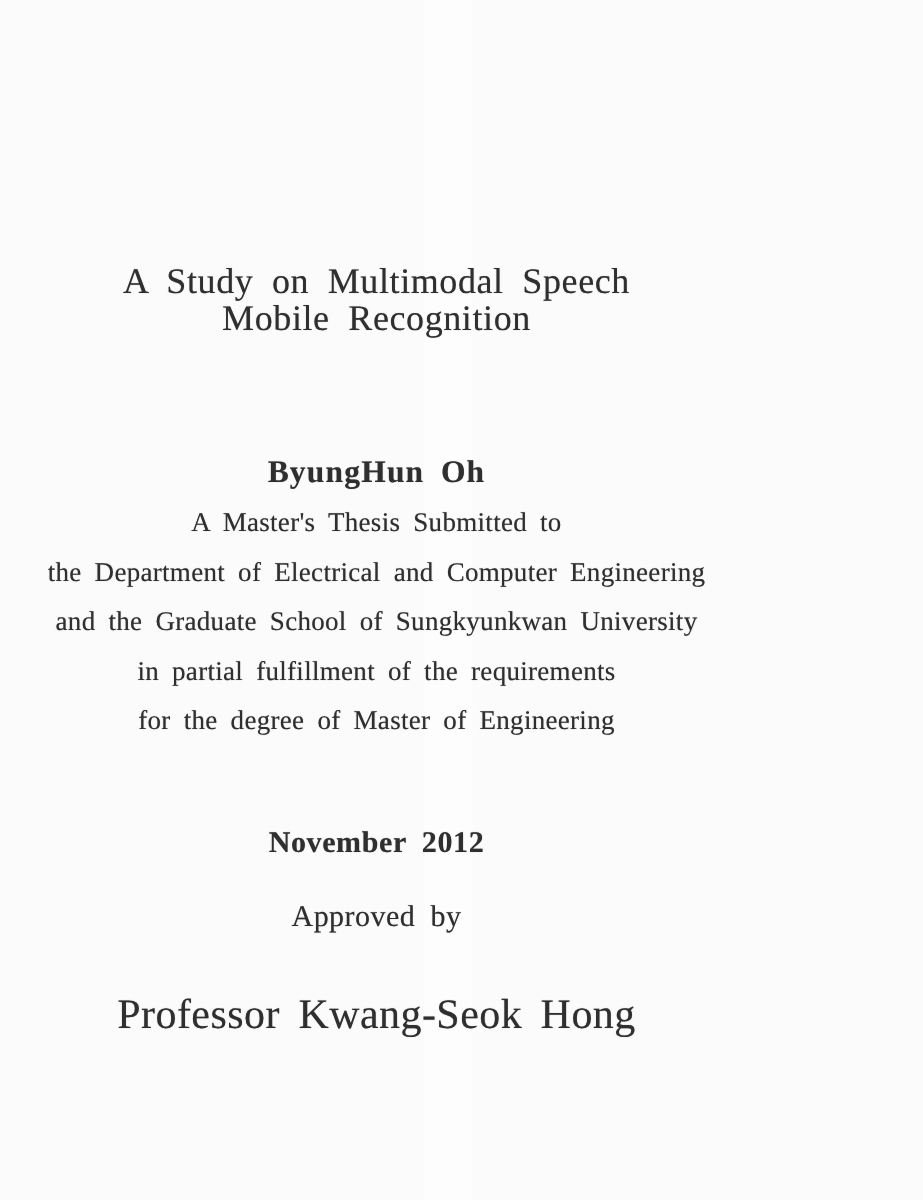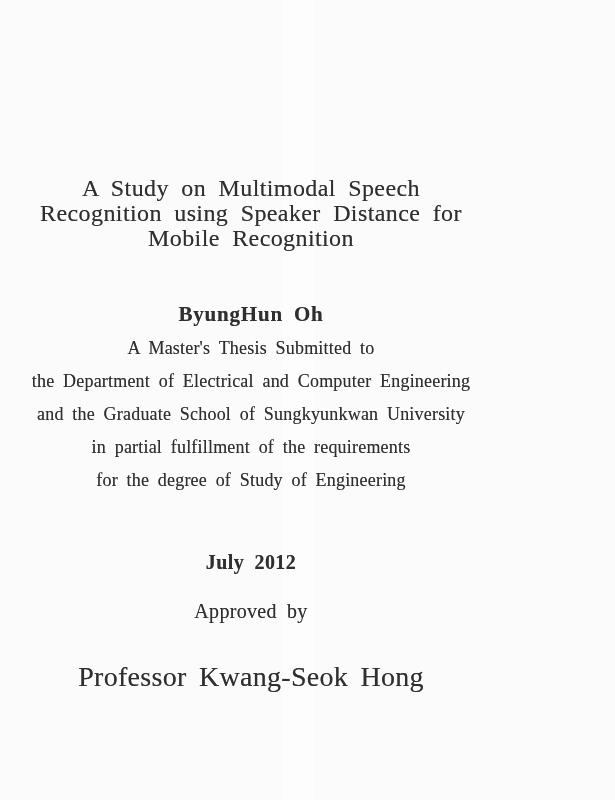--- a/index.html
+++ b/index.html
@@ -87,33 +87,32 @@
 </style>
 </head>
 <body>
 
 <div class="page">
 
   <div class="scan-band"></div>
 
   <h1 class="centered title softink">
     <span class="tline">A Study on Multimodal Speech</span>
-    <span class="tline">Recognition using Speaker Distance for</span>
     <span class="tline">Mobile Recognition</span>
   </h1>
 
   <div class="centered author softink">ByungHun Oh</div>
 
   <div class="centered submission softink">
     <div>A Master's Thesis Submitted to</div>
     <div>the Department of Electrical and Computer Engineering</div>
     <div>and the Graduate School of Sungkyunkwan University</div>
     <div>in partial fulfillment of the requirements</div>
-    <div>for the degree of Study of Engineering</div>
+    <div>for the degree of Master of Engineering</div>
   </div>
 
-  <div class="centered date softink">July 2012</div>
+  <div class="centered date softink">November 2012</div>
 
   <div class="centered approved softink">Approved by</div>
 
   <div class="centered approver softink">Professor Kwang-Seok Hong</div>
 
 </div>
 
 </body></html>

